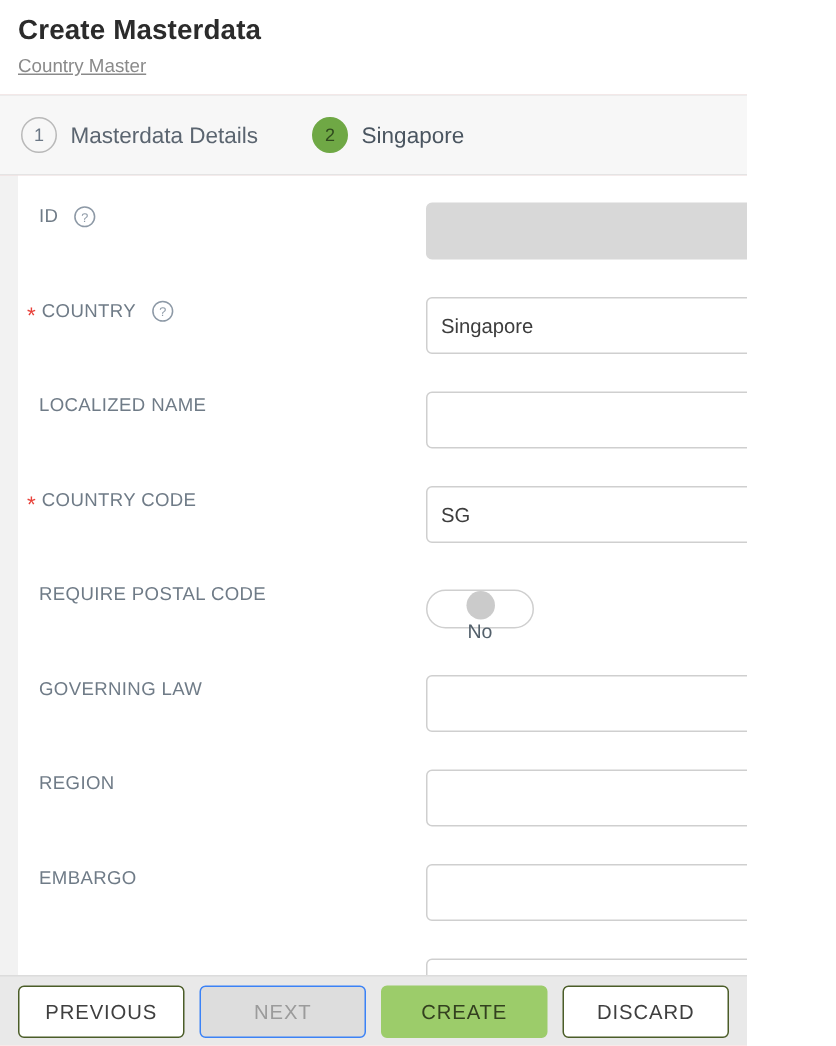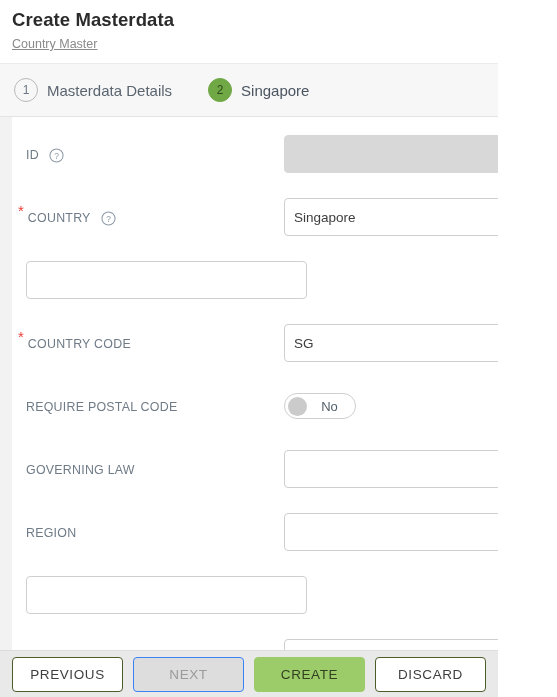--- a/index.html
+++ b/index.html
@@ -97,21 +97,20 @@
   }
   .field-row {
     display: flex;
     align-items: flex-start;
     height: 63px;
   }
   .field-label-cell {
     width: 258px;
     flex: 0 0 258px;
     display: flex;
-    align-items: center;
     height: 38px;
     padding-top: 2px;
   }
   .req-star {
     color: #e8413a;
     font-size: 15px;
     line-height: 10px;
     margin-right: 4px;
     margin-left: -8px;
     align-self: flex-start;
@@ -159,20 +158,21 @@
     display: inline-flex;
     align-items: center;
     height: 26px;
     width: 72px;
     border: 1px solid #cfcfcf;
     border-radius: 13px;
     background: #ffffff;
     cursor: pointer;
     padding: 0 3px;
     margin-top: 6px;
+    flex-direction: column;
   }
   .toggle-knob {
     width: 19px; height: 19px;
     border-radius: 50%;
     background: #cbcbcb;
     flex: 0 0 auto;
   }
   .toggle-text {
     flex: 1 1 auto;
     text-align: center;
@@ -281,20 +281,24 @@
               <text x="8" y="11.4" font-size="9" fill="#8d99a6" text-anchor="middle" font-family="Liberation Sans, sans-serif">?</text>
             </svg>
           </span>
         </div>
         <div class="field-input-cell">
           <input class="text-input" type="text" value="Singapore" style="">
         </div>
       </div>
 
       <div class="field-row">
+        <div class="field-label-cell">
+          <span class="star-spacer"></span>
+          <span class="field-label">LOCALIZED NAME</span>
+        </div>
         <div class="field-input-cell">
           <input class="text-input" type="text" value="" style="">
         </div>
       </div>
 
       <div class="field-row">
         <div class="field-label-cell">
           <span class="req-star">*</span>
           <span class="field-label">COUNTRY CODE</span>
         </div>
@@ -330,20 +334,24 @@
         <div class="field-label-cell">
           <span class="star-spacer"></span>
           <span class="field-label">REGION</span>
         </div>
         <div class="field-input-cell">
           <input class="text-input" type="text" value="" style="">
         </div>
       </div>
 
       <div class="field-row">
+        <div class="field-label-cell">
+          <span class="star-spacer"></span>
+          <span class="field-label">EMBARGO</span>
+        </div>
         <div class="field-input-cell">
           <input class="text-input" type="text" value="" style="">
         </div>
       </div>
 
       <div class="partial-row">
         <div class="field-label-cell"></div>
         <div class="field-input-cell">
           <div class="partial-input"></div>
         </div>

